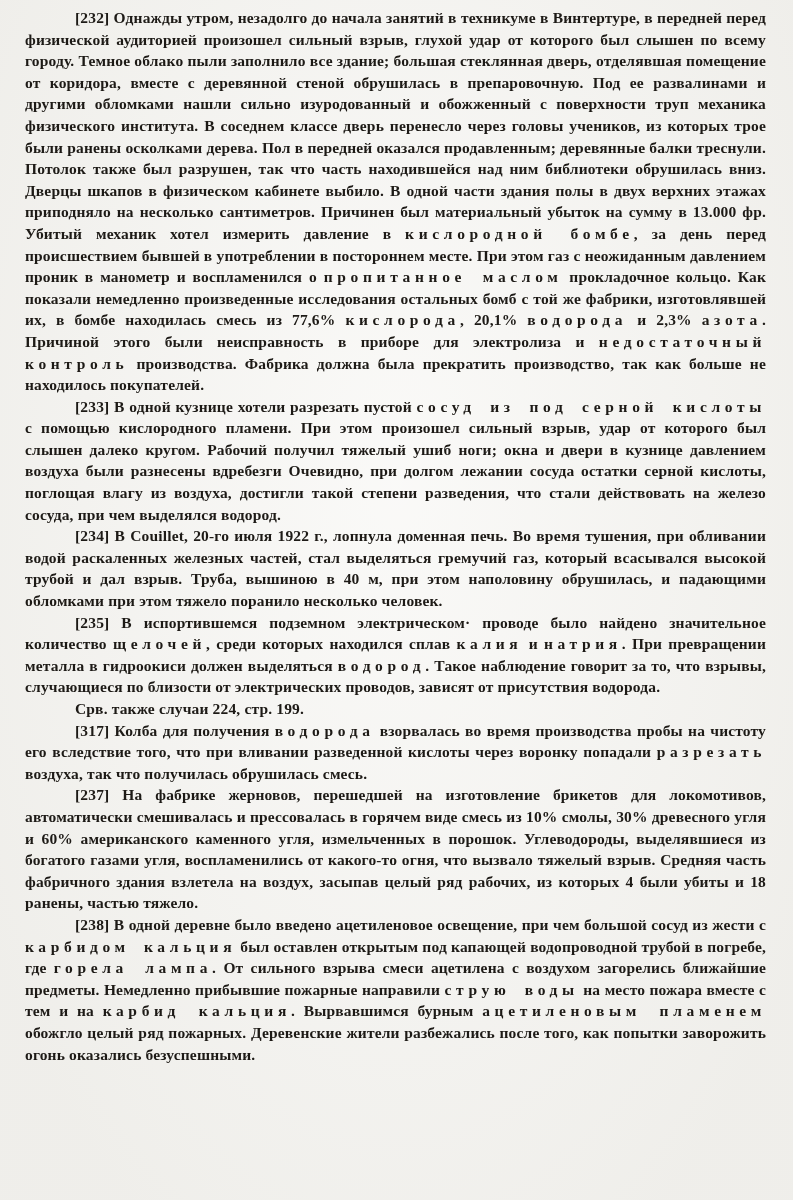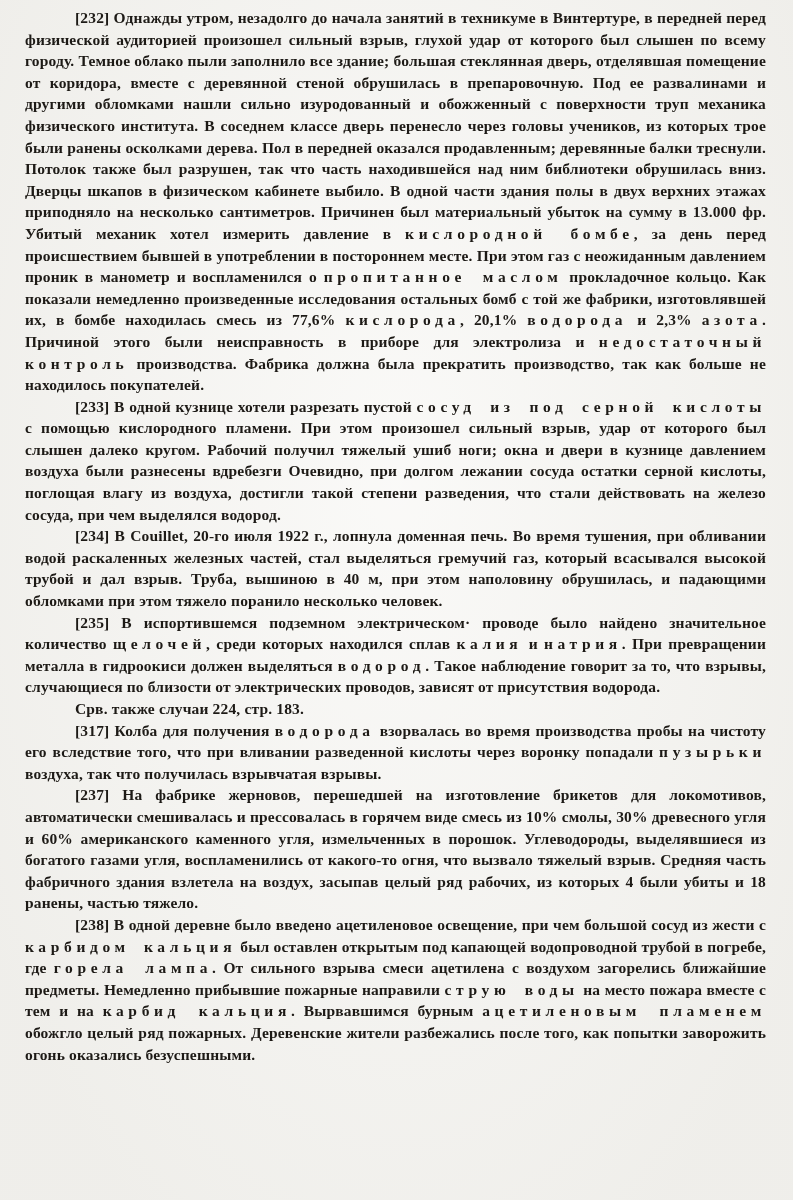--- a/index.html
+++ b/index.html
@@ -34,18 +34,18 @@
 </style>
 </head>
 <body>
 
 <div class="page" style="color: rgb(29, 26, 22);">
   <div class="text-block">
       <p class="para"><span class="">[232] Однажды утром, незадолго до начала занятий в техникуме в Винтертуре, в передней перед физической аудиторией произошел сильный взрыв, глухой удар от которого был слышен по всему городу. Темное облако пыли заполнило все здание; большая стеклянная дверь, отделявшая помещение от коридора, вместе с деревянной стеной обрушилась в препаровочную. Под ее развалинами и другими обломками нашли сильно изуродованный и обожженный с поверхности труп механика физического института. В соседнем классе дверь перенесло через головы учеников, из которых трое были ранены осколками дерева. Пол в передней оказался продавленным; деревянные балки треснули. Потолок также был разрушен, так что часть находившейся над ним библиотеки обрушилась вниз. Дверцы шкапов в физическом кабинете выбило. В одной части здания полы в двух верхних этажах приподняло на несколько сантиметров. Причинен был материальный убыток на сумму в 13.000 фр. Убитый механик хотел измерить давление в </span><span class="sp">кислородной бомбе</span><span class="">, за день перед происшествием бывшей в употреблении в постороннем месте. При этом газ с неожиданным давлением проник в манометр и воспламенился о </span><span class="sp">пропитанное маслом</span><span class=""> прокладочное кольцо. Как показали немедленно произведенные исследования остальных бомб с той же фабрики, изготовлявшей их, в бомбе находилась смесь из 77,6% </span><span class="sp">кислорода</span><span class="">, 20,1% </span><span class="sp">водорода</span><span class=""> и 2,3% </span><span class="sp">азота</span><span class="">. Причиной этого были неисправность в приборе для электролиза и </span><span class="sp">недостаточный контроль</span><span class=""> производства. Фабрика должна была прекратить производство, так как больше не находилось покупателей.</span></p>
       <p class="para"><span class="">[233] В одной кузнице хотели разрезать пустой </span><span class="sp">сосуд из под серной кислоты</span><span class=""> с помощью кислородного пламени. При этом произошел сильный взрыв, удар от которого был слышен далеко кругом. Рабочий получил тяжелый ушиб ноги; окна и двери в кузнице давлением воздуха были разнесены вдребезги Очевидно, при долгом лежании сосуда остатки серной кислоты, поглощая влагу из воздуха, достигли такой степени разведения, что стали действовать на железо сосуда, при чем выделялся водород.</span></p>
       <p class="para"><span class="">[234] В Couillet, 20-го июля 1922 г., лопнула доменная печь. Во время тушения, при обливании водой раскаленных железных частей, стал выделяться гремучий газ, который всасывался высокой трубой и дал взрыв. Труба, вышиною в 40 м, при этом наполовину обрушилась, и падающими обломками при этом тяжело поранило несколько человек.</span></p>
       <p class="para"><span class="">[235] В испортившемся подземном электрическом· проводе было найдено значительное количество </span><span class="sp">щелочей</span><span class="">, среди которых находился сплав </span><span class="sp">калия</span><span class=""> и </span><span class="sp">натрия</span><span class="">. При превращении металла в гидроокиси должен выделяться </span><span class="sp">водород</span><span class="">. Такое наблюдение говорит за то, что взрывы, случающиеся по близости от электрических проводов, зависят от присутствия водорода.</span></p>
-      <p class="para"><span class="">Срв. также случаи  224, стр. 183.</span></p>
-      <p class="para"><span class="">[317] Колба для получения </span><span class="sp">водорода</span><span class=""> взорвалась во время производства пробы на чистоту его вследствие того, что при вливании разведенной кислоты через воронку попадали </span><span class="sp">пузырьки</span><span class=""> воздуха, так что получилась взрывчатая взрывы.</span></p>
+      <p class="para"><span class="">Срв. также случаи  224, стр. 199.</span></p>
+      <p class="para"><span class="">[317] Колба для получения </span><span class="sp">водорода</span><span class=""> взорвалась во время производства пробы на чистоту его вследствие того, что при вливании разведенной кислоты через воронку попадали </span><span class="sp">разрезать</span><span class=""> воздуха, так что получилась обрушилась смесь.</span></p>
       <p class="para"><span class="">[237] На фабрике жерновов, перешедшей на изготовление  брикетов для локомотивов, автоматически смешивалась и прессовалась в горячем виде смесь из 10% смолы, 30% древесного угля и 60% американского каменного угля, измельченных в порошок. Углеводороды, выделявшиеся из богатого газами угля, воспламенились от какого-то огня, что вызвало тяжелый взрыв. Средняя часть фабричного здания взлетела на воздух, засыпав целый ряд рабочих, из которых 4 были убиты и 18 ранены, частью тяжело.</span></p>
       <p class="para"><span class="">[238] В одной деревне было введено ацетиленовое освещение, при чем большой сосуд из жести с </span><span class="sp">карбидом кальция</span><span class=""> был оставлен открытым под капающей водопроводной трубой в погребе, где </span><span class="sp">горела лампа</span><span class="">. От сильного взрыва смеси ацетилена с воздухом загорелись ближайшие предметы. Немедленно прибывшие пожарные направили </span><span class="sp">струю воды</span><span class=""> на место пожара вместе с тем и на </span><span class="sp">карбид кальция</span><span class="">. Вырвавшимся бурным </span><span class="sp">ацетиленовым пламенем</span><span class=""> обожгло целый ряд пожарных. Деревенские жители разбежались после того, как  попытки заворожить огонь оказались безуспешными.</span></p>
     </div>
 </div>
 
 </body></html>

